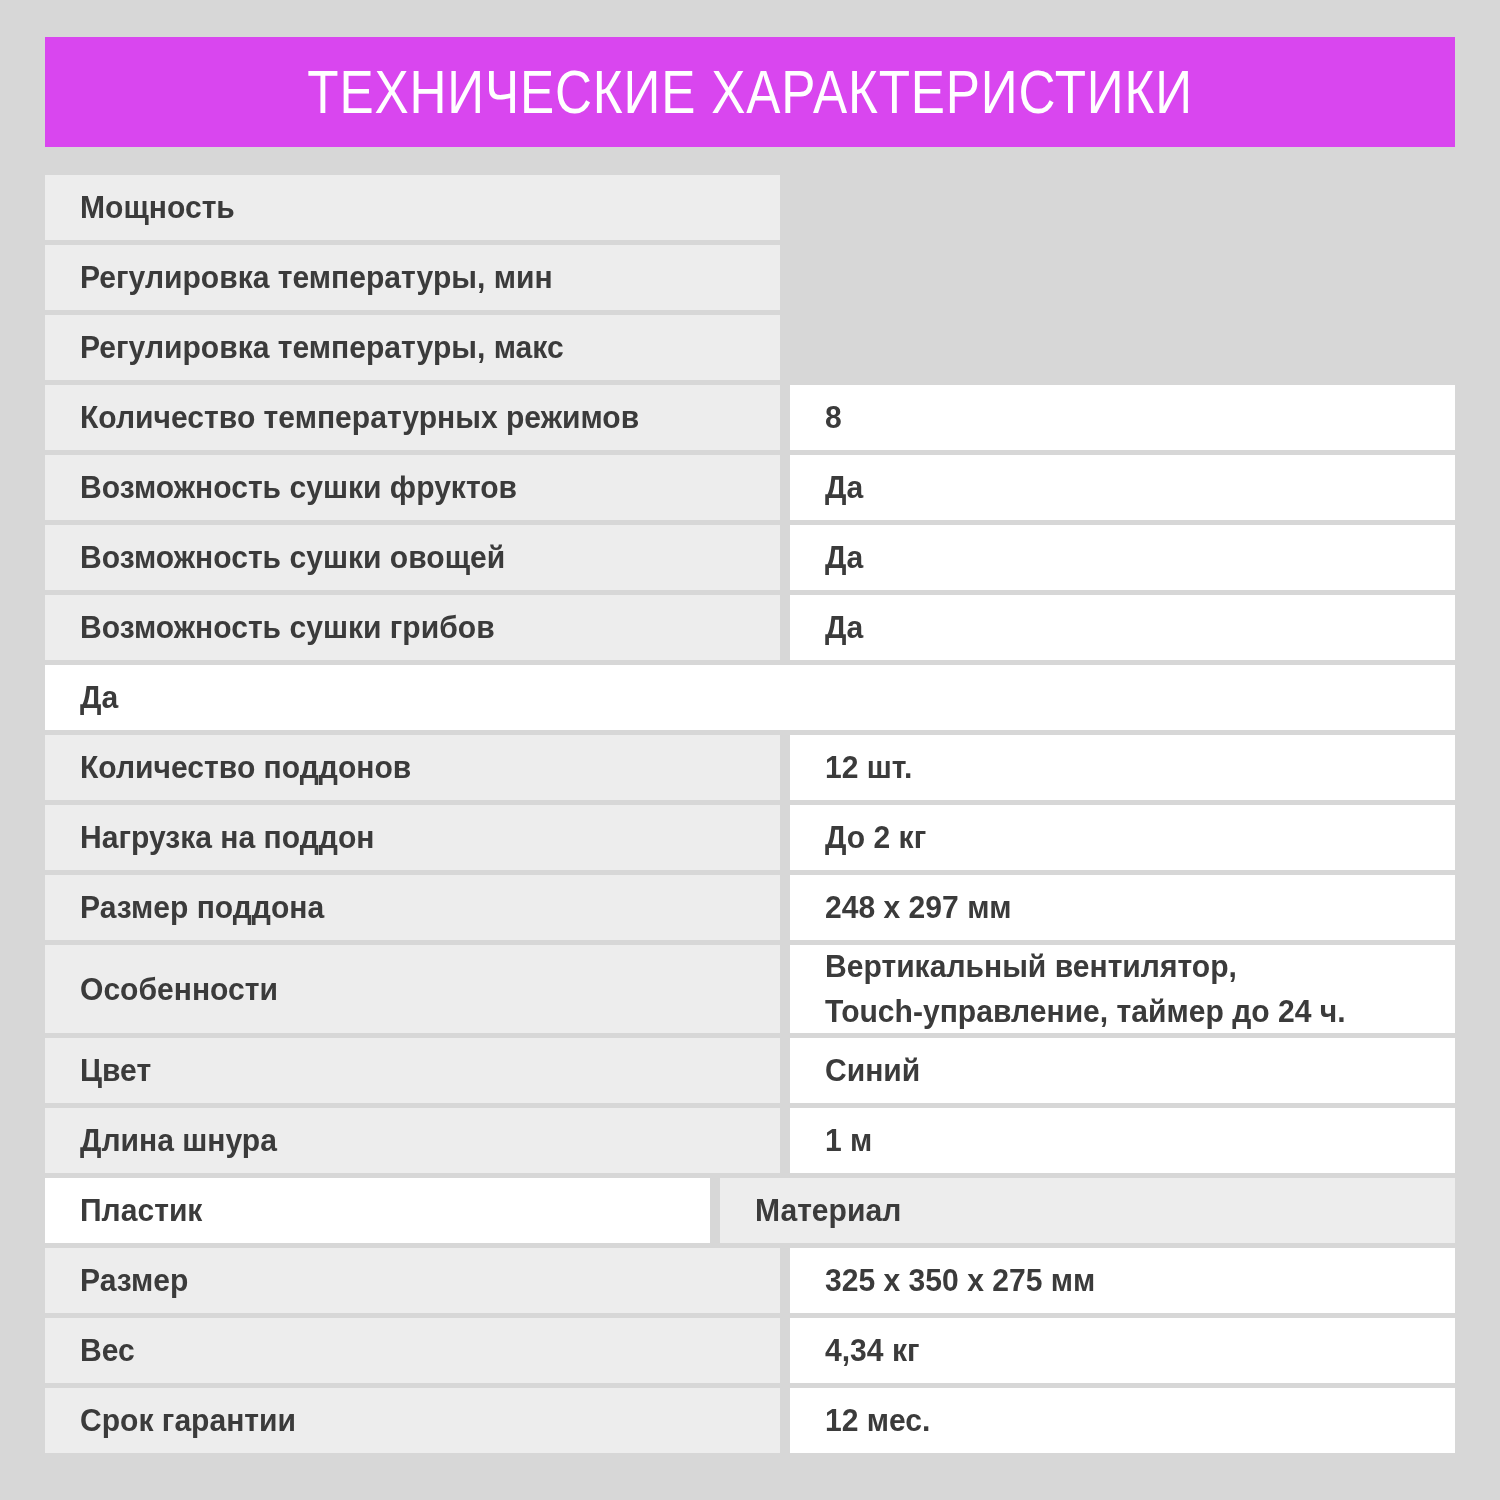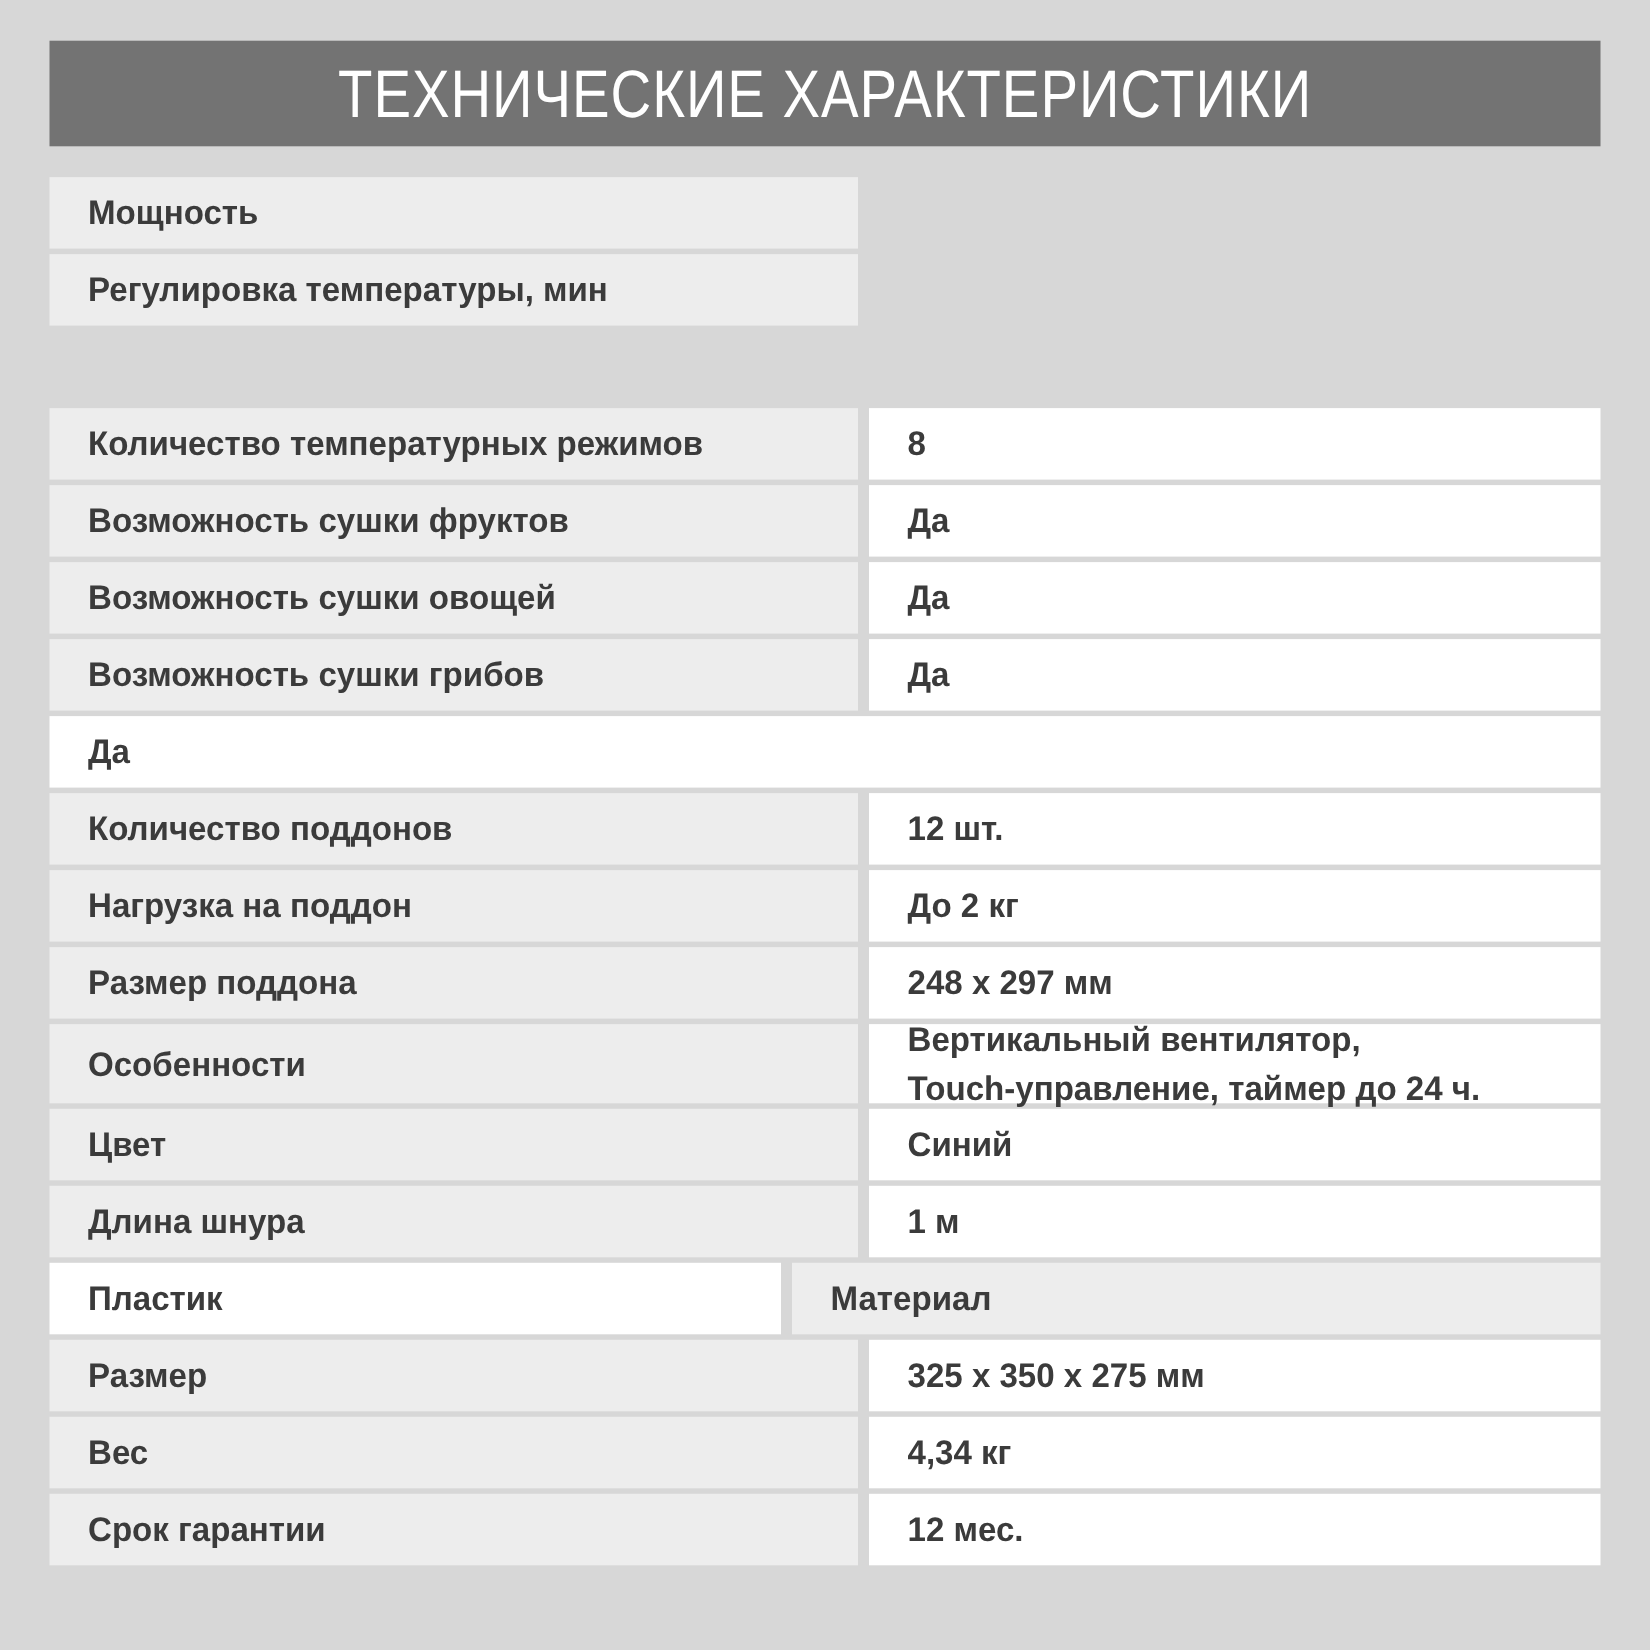--- a/index.html
+++ b/index.html
@@ -12,22 +12,22 @@
     overflow: hidden;
   }
   .canvas {
     position: relative;
     width: 1500px;
     height: 1500px;
     background: #d7d7d7;
   }
   .header-bar {
     margin: 37px 45px 0 45px;
-    height: 96px;
-    background: #737373;
+    height: 110px;
+    background: #d946ef;
     display: flex;
     align-items: center;
     justify-content: center;
   }
   .header-title {
     color: #ffffff;
     font-size: 61px;
     font-weight: 400;
     letter-spacing: 1px;
     white-space: nowrap;
@@ -39,21 +39,21 @@
     display: flex;
     flex-direction: column;
     gap: 5px;
   }
   .spec-row {
     display: flex;
     gap: 10px;
     height: 65px;
   }
   .spec-row.tall {
-    height: 72px;
+    height: 88px;
   }
   .cell {
     display: flex;
     align-items: center;
     box-sizing: border-box;
     padding-left: 35px;
     padding-right: 20px;
   }
   .cell-label {
     width: 735px;
@@ -91,20 +91,23 @@
         </div>
     </div>
 
     <div class="spec-row">
       <div class="cell cell-label">
           <span class="cell-text">Регулировка температуры, мин</span>
         </div>
     </div>
 
     <div class="spec-row">
+      <div class="cell cell-label">
+          <span class="cell-text">Регулировка температуры, макс</span>
+        </div>
     </div>
 
     <div class="spec-row">
       <div class="cell cell-label">
           <span class="cell-text">Количество температурных режимов</span>
         </div>
       <div class="cell cell-value">
           <span class="cell-text">8</span>
         </div>
     </div>

